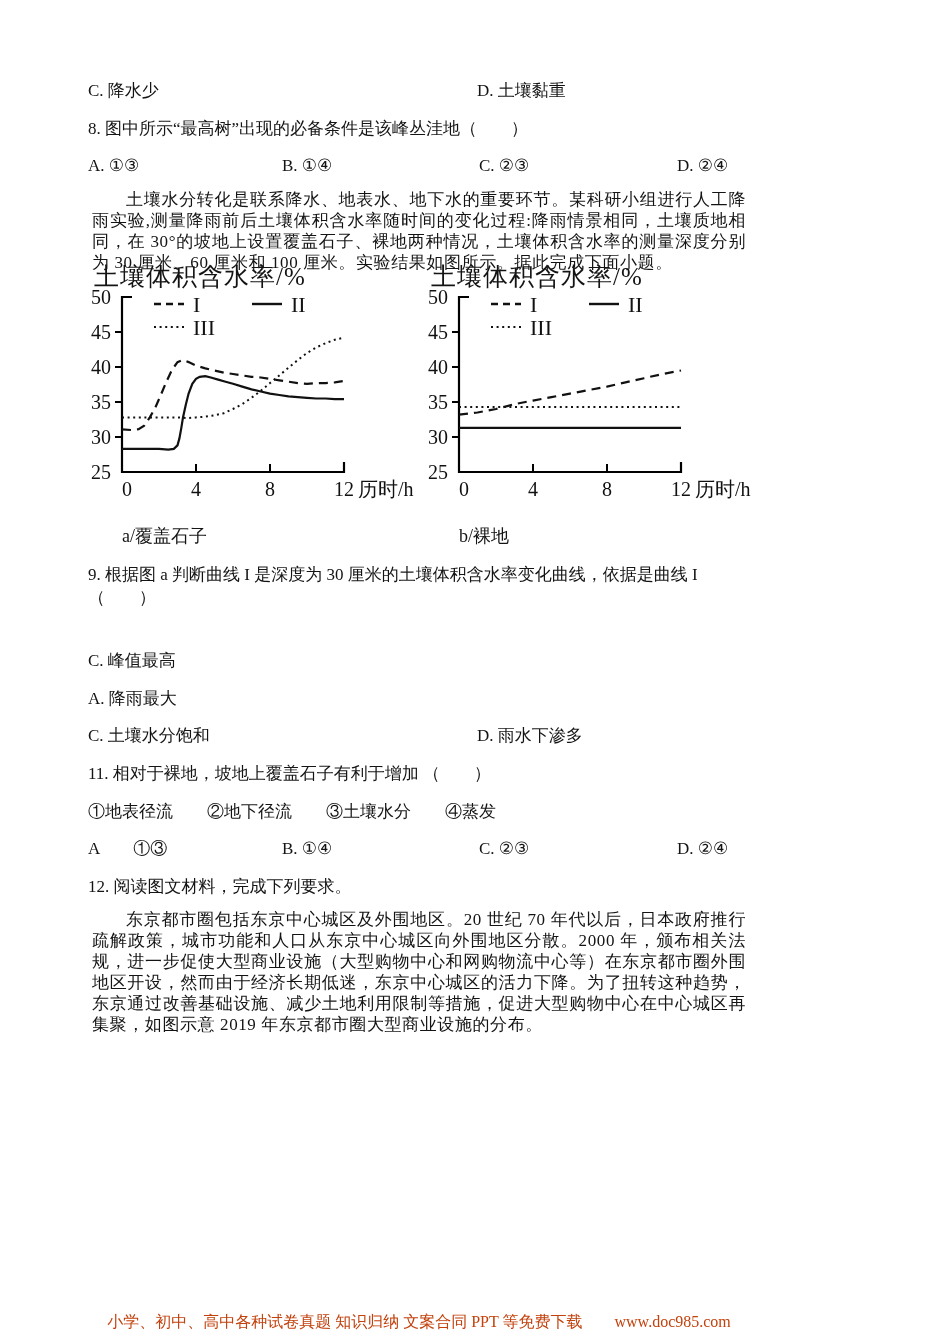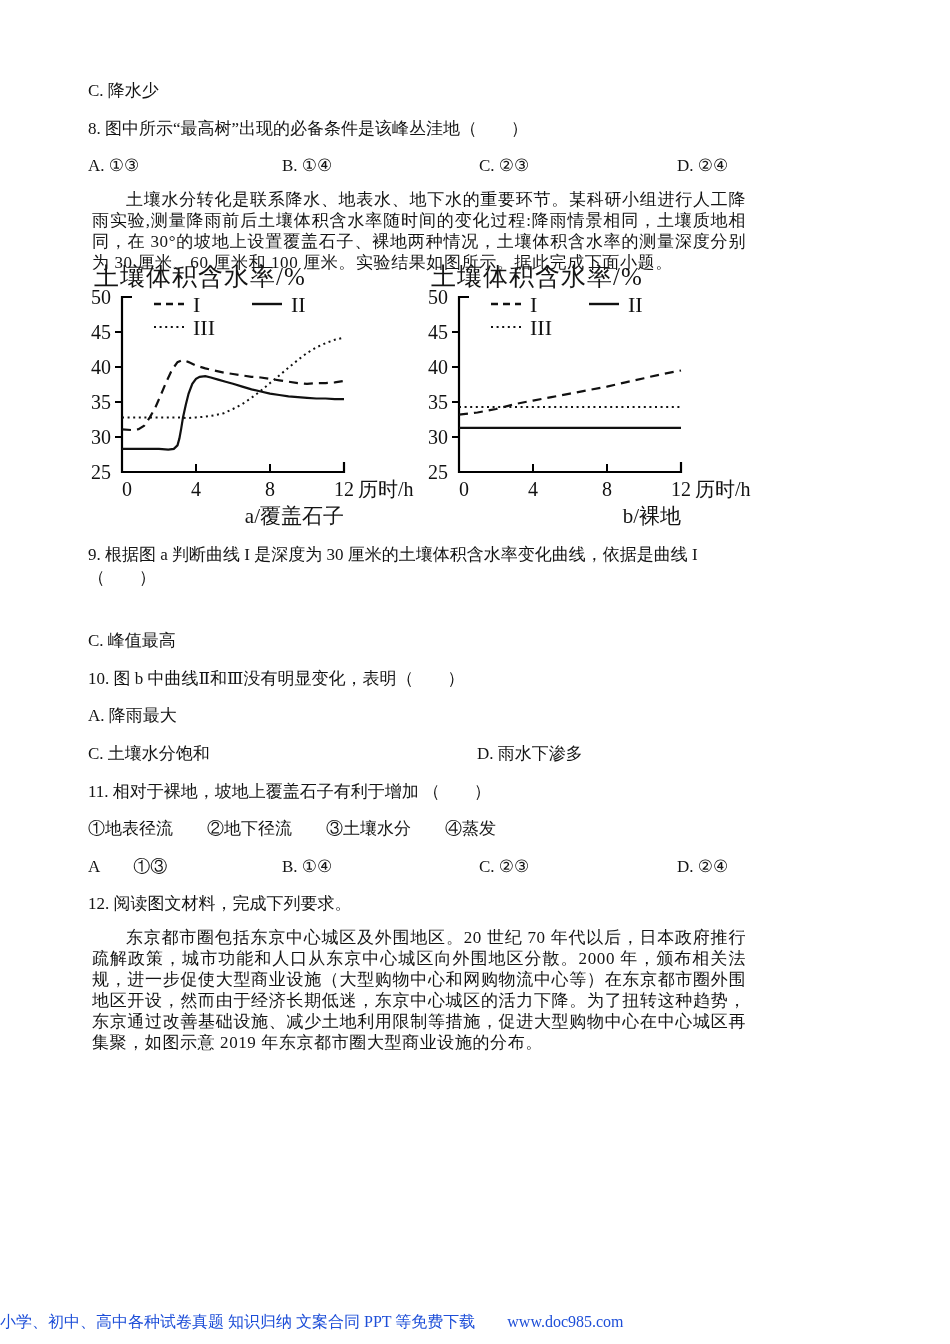--- a/index.html
+++ b/index.html
@@ -9,37 +9,38 @@
   .line{height:37.6px;display:flex;align-items:center;white-space:pre-wrap;}
   .row2{display:grid;grid-template-columns:389px 1fr;height:37.6px;align-items:center;}
   .row4{display:grid;grid-template-columns:194px 197px 198px 1fr;height:37.6px;align-items:center;}
   .para{margin:4px;text-align:justify;line-height:21px;text-indent:2em;
         letter-spacing:.6px;}
   .charts{display:flex;margin:-12px 0 0 -6px;}
   .chart{width:337px;}
   .chart-title{font-size:25px;margin-left:12px;height:24px;line-height:24px;letter-spacing:1px;font-style:normal;}
   .chart-canvas{width:340px;height:212px;}
   .chart-canvas svg{overflow:visible;display:block;}
-  .chart-caption{width:222px;margin-left:40px;text-align:right;font-size:21px;height:30px;line-height:30px;}
+  .chart-caption{width:222px;margin-left:40px;text-align:left;font-size:18px;height:30px;line-height:30px;margin-top:20px;}
   .mt16{margin-top:16px;}
-  .footer{position:absolute;left:0;right:0;top:1312px;font-size:16px;color:#1d4ed8;}
+  .footer{position:absolute;left:0;right:0;top:1312px;text-align:center;font-size:16px;color:#c2410c;}
   .footer .site{margin-left:28px;}
   svg text{fill:#111;}
   svg .tick{font:20px "Liberation Serif",serif;}
   svg .legend{font:22px "Liberation Serif",serif;}
   svg .axl{font:20px "Liberation Serif",serif;}
 </style>
 </head>
 <body>
 
 <div class="page">
   <div class="content">
 
     <div class="row2">
       <span>C. 降水少</span>
+      <span>D. 土壤黏重</span>
     </div>
 
     <div class="line">8. 图中所示“最高树”出现的必备条件是该峰丛洼地（　　）</div>
     <div class="row4">
       <span>A. ①③</span>
       <span>B. ①④</span>
       <span>C. ②③</span>
       <span>D. ②④</span>
     </div>
 
@@ -118,21 +119,20 @@
       </figure>
     </div>
 
     <div class="line mt16">9. 根据图 a 判断曲线 I 是深度为 30 厘米的土壤体积含水率变化曲线，依据是曲线 I（　　）</div>
     <div class="row2">
     </div>
     <div class="row2">
       <span>C. 峰值最高</span>
     </div>
 
-    <div class="line">10. 图 b 中曲线Ⅱ和Ⅲ没有明显变化，表明（　　）</div>
     <div class="row2">
       <span>A. 降雨最大</span>
     </div>
     <div class="row2">
       <span>C. 土壤水分饱和</span>
       <span>D. 雨水下渗多</span>
     </div>
 
     <div class="line">11. 相对于裸地，坡地上覆盖石子有利于增加 （　　）</div>
     <div class="line">①地表径流　　②地下径流　　③土壤水分　　④蒸发</div>

